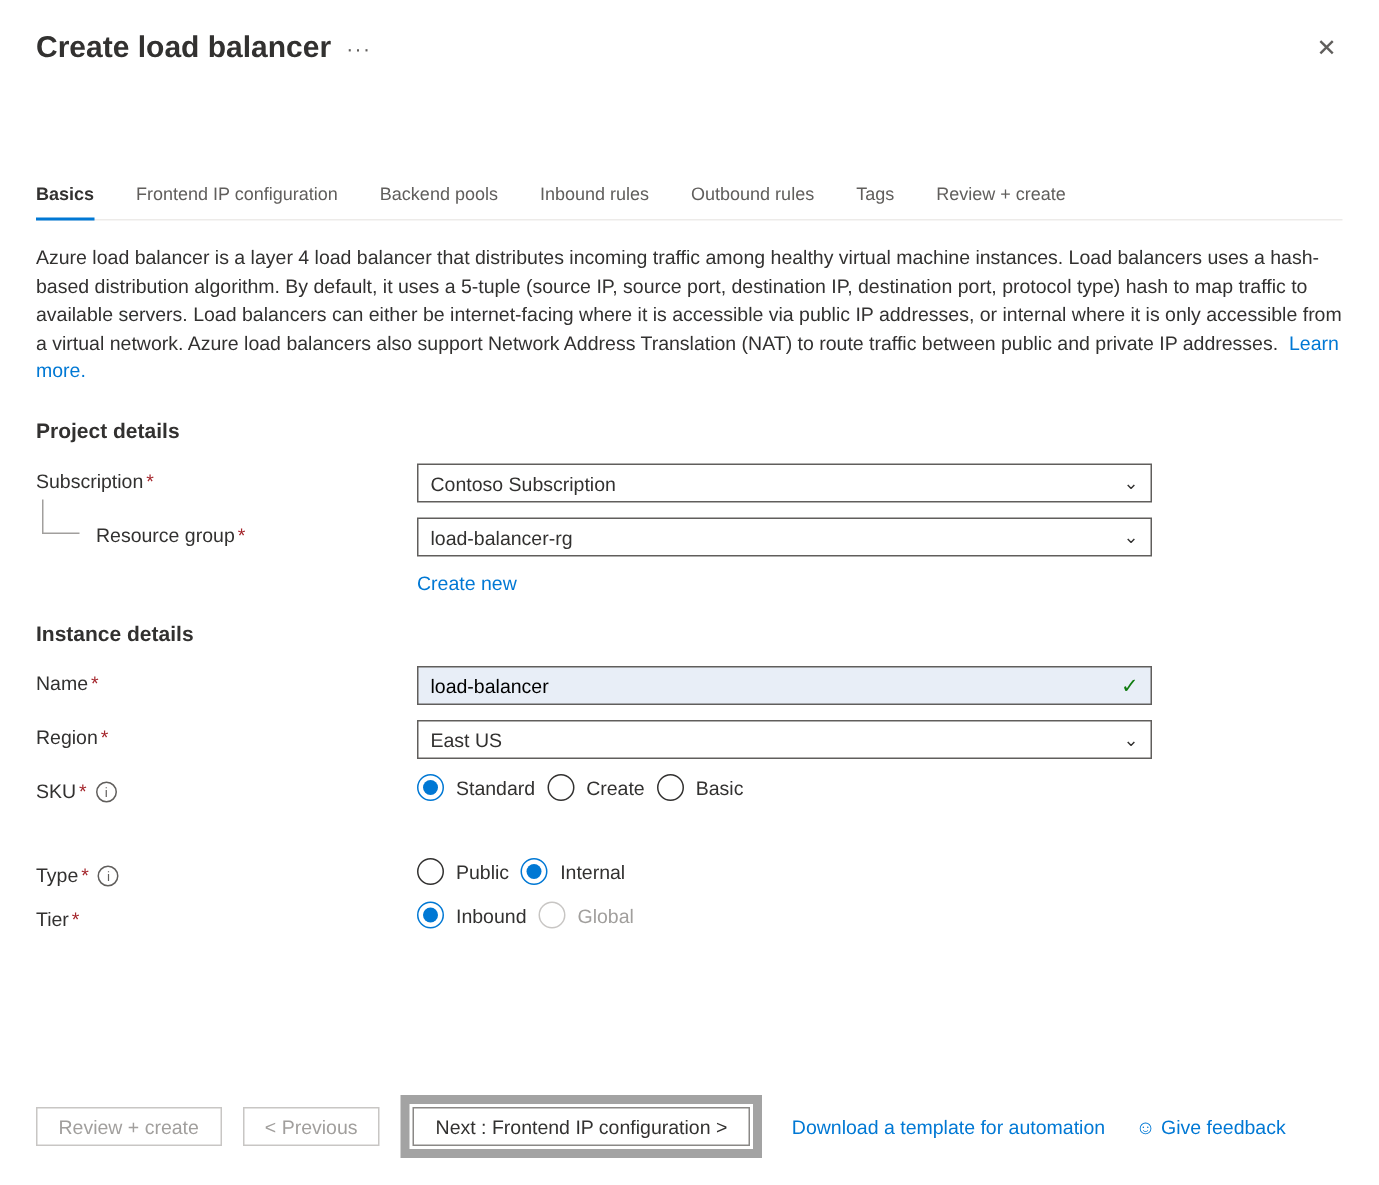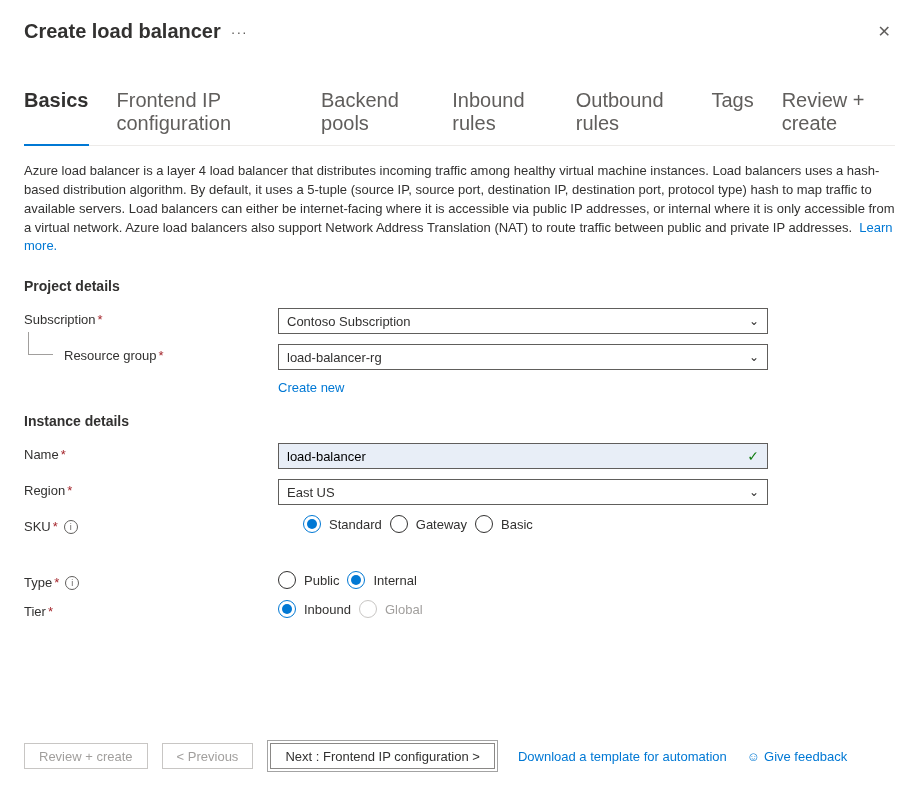--- a/index.html
+++ b/index.html
@@ -40,22 +40,23 @@
     .tabs {
       margin: 38px 24px 0 24px;
       border-bottom: 1px solid #edebe9;
       display: flex;
       gap: 28px;
     }
     .tab {
       padding: 6px 0 10px 0;
       color: #605e5c;
       cursor: pointer;
-      font-size: 20px;
+      font-size: 12px;
       position: relative;
+      margin-top: 32px;
     }
     .tab.active {
       color: #323130;
       font-weight: 600;
     }
     .tab.active::after {
       content: "";
       position: absolute;
       left: 0; right: 0; bottom: -1px;
       height: 2px;
@@ -181,21 +182,21 @@
       border:1px solid #8a8886;
       background:#fff;
       cursor:pointer;
       display:inline-flex;
       align-items:center;
       color:#323130;
     }
     .btn.disabled { color:#a19f9d; border-color:#c8c6c4; cursor:default;}
     .btn.next { font-weight:400; color:#323130; }
     .highlight-wrap {
-      border:1px solid #a3a3a3;
+      border:6px solid #a3a3a3;
       padding:2px;
       display:inline-flex;
     }
     .footer-link { color:#0078d4; font-size:13px; cursor:pointer; margin-left:6px; display:inline-flex; align-items:center; gap:4px;}
     .smiley {
       display:inline-block; transform:scaleX(-1);
     }
   </style>
 </head>
 <body>
@@ -276,35 +277,35 @@
         <span class="req">*</span>
     </div>
     <div class="input-col">
       <div class="select">
         <span>East US</span>
         <span class="chevron">⌄</span>
       </div>
     </div>
   </div>
 
-  <div class="row" style="margin-top:3px;gap:25px;">
+  <div class="row" style="margin-top:3px;">
     <div class="label-col">
       <span>SKU</span>
         <span class="req">*</span>
       <span class="info-icon">i</span>
     </div>
     <div class="input-col">
       <div class="radio-group">
         <label class="radio-opt">
             <input type="radio" name="sku" checked="" style="">
             <span>Standard</span>
           </label>
         <label class="radio-opt">
             <input type="radio" name="sku" style="">
-            <span>Gateway</span>
+            <span>Create</span>
           </label>
         <label class="radio-opt">
             <input type="radio" name="sku" style="">
             <span>Basic</span>
           </label>
       </div>
     </div>
   </div>
 
   <div class="row" style="margin-top:37px;">

